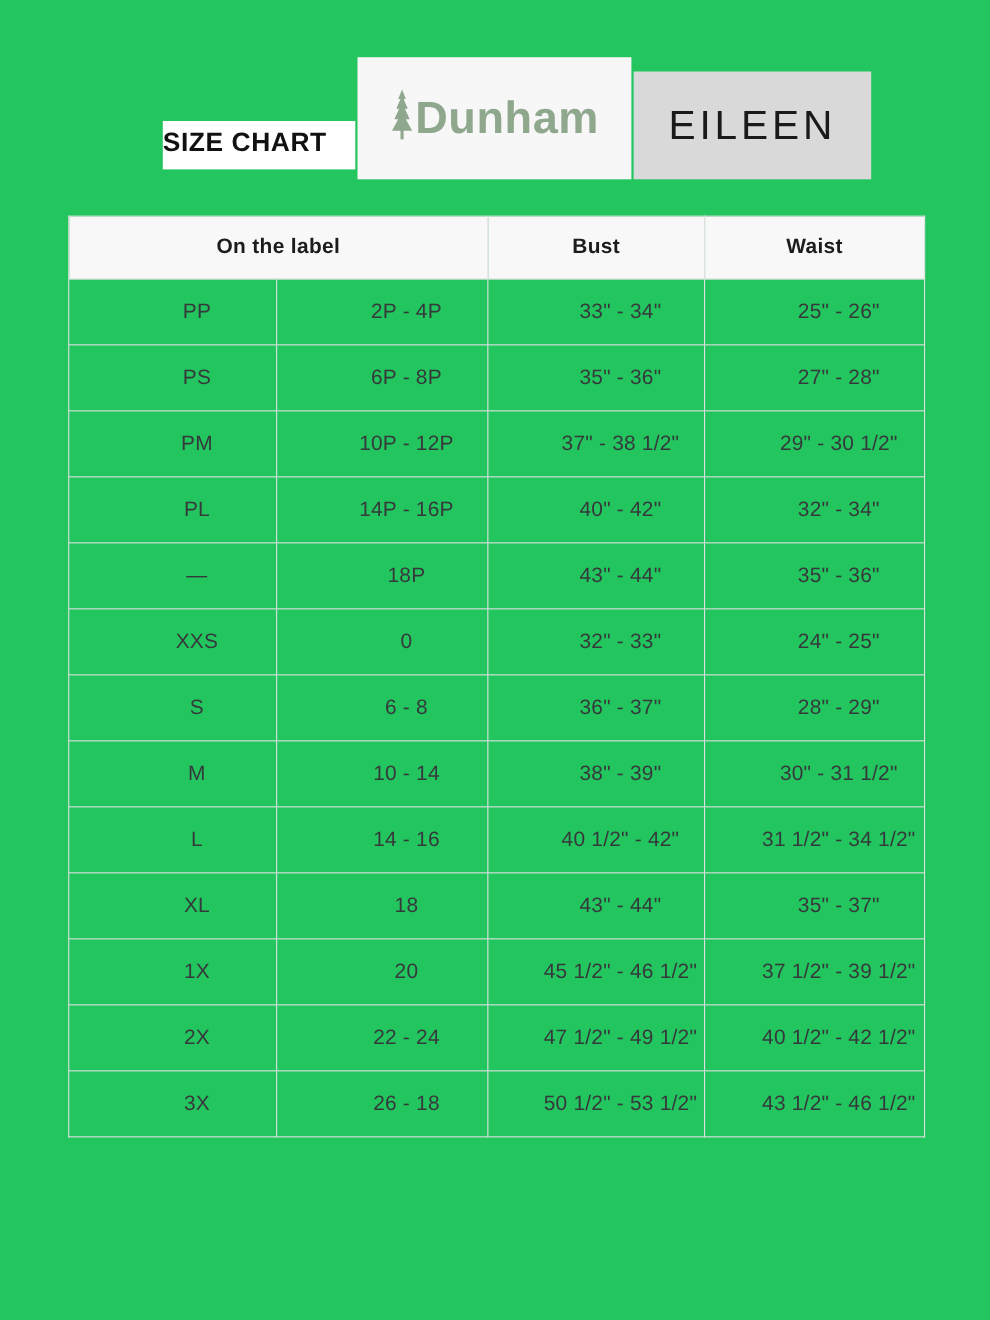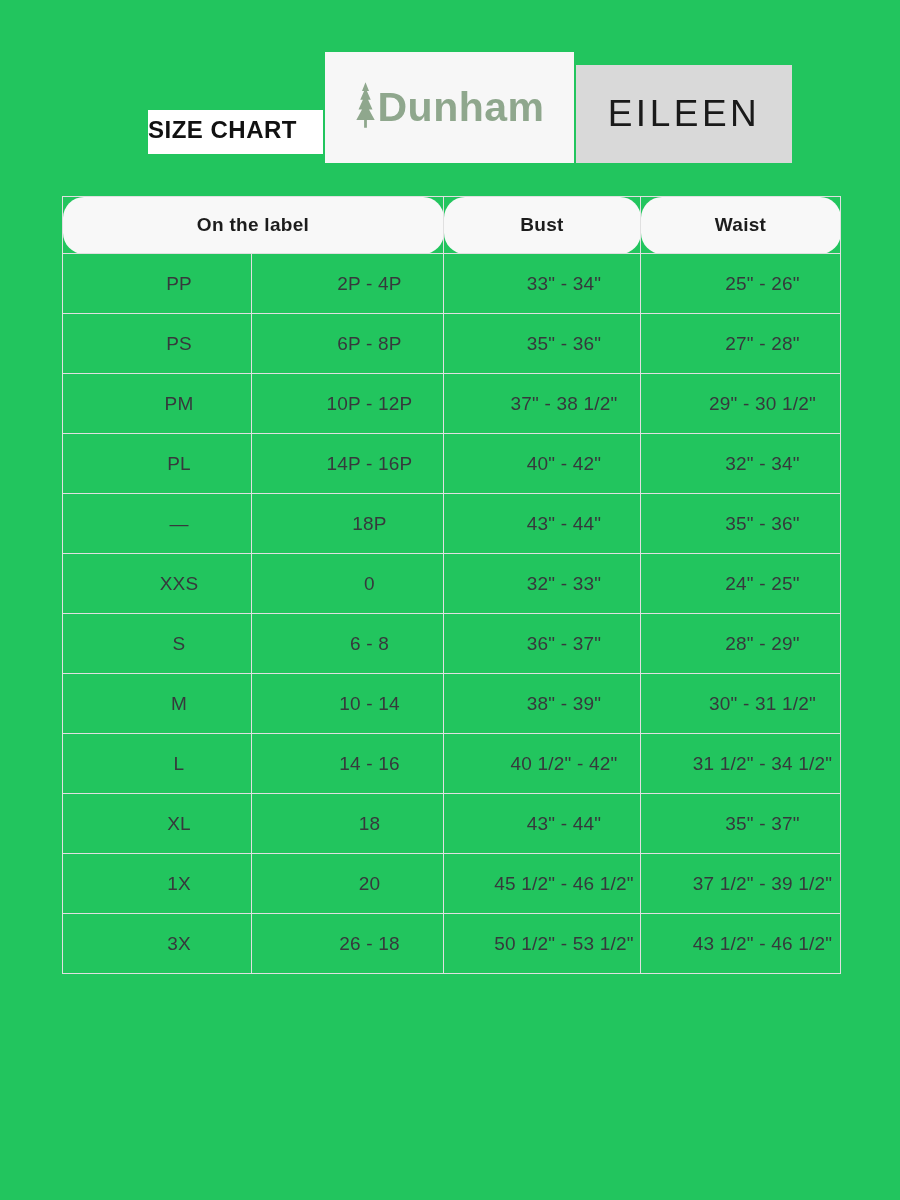--- a/index.html
+++ b/index.html
@@ -83,21 +83,20 @@
     text-align: center;
     vertical-align: middle;
   }
   .size-table thead th {
     height: 57px;
     background: #f8f8f8;
     font-size: 19px;
     font-weight: bold;
     color: #1c1c1c;
     letter-spacing: 0.3px;
-    border-radius: 21px;
   }
   .size-table tbody td {
     height: 60px;
     font-size: 19px;
     color: #36393c;
     letter-spacing: 0.2px;
     padding-left: 44px;
   }
 </style>
 </head>
@@ -196,20 +195,26 @@
     <td>43" - 44"</td>
     <td>35" - 37"</td>
   </tr>
           <tr>
     <td>1X</td>
     <td>20</td>
     <td>45 1/2" - 46 1/2"</td>
     <td>37 1/2" - 39 1/2"</td>
   </tr>
           <tr>
+    <td>2X</td>
+    <td>22 - 24</td>
+    <td>47 1/2" - 49 1/2"</td>
+    <td>40 1/2" - 42 1/2"</td>
+  </tr>
+          <tr>
     <td>3X</td>
     <td>26 - 18</td>
     <td>50 1/2" - 53 1/2"</td>
     <td>43 1/2" - 46 1/2"</td>
   </tr>
         </tbody>
     </table>
   </div>
 
 </div>

